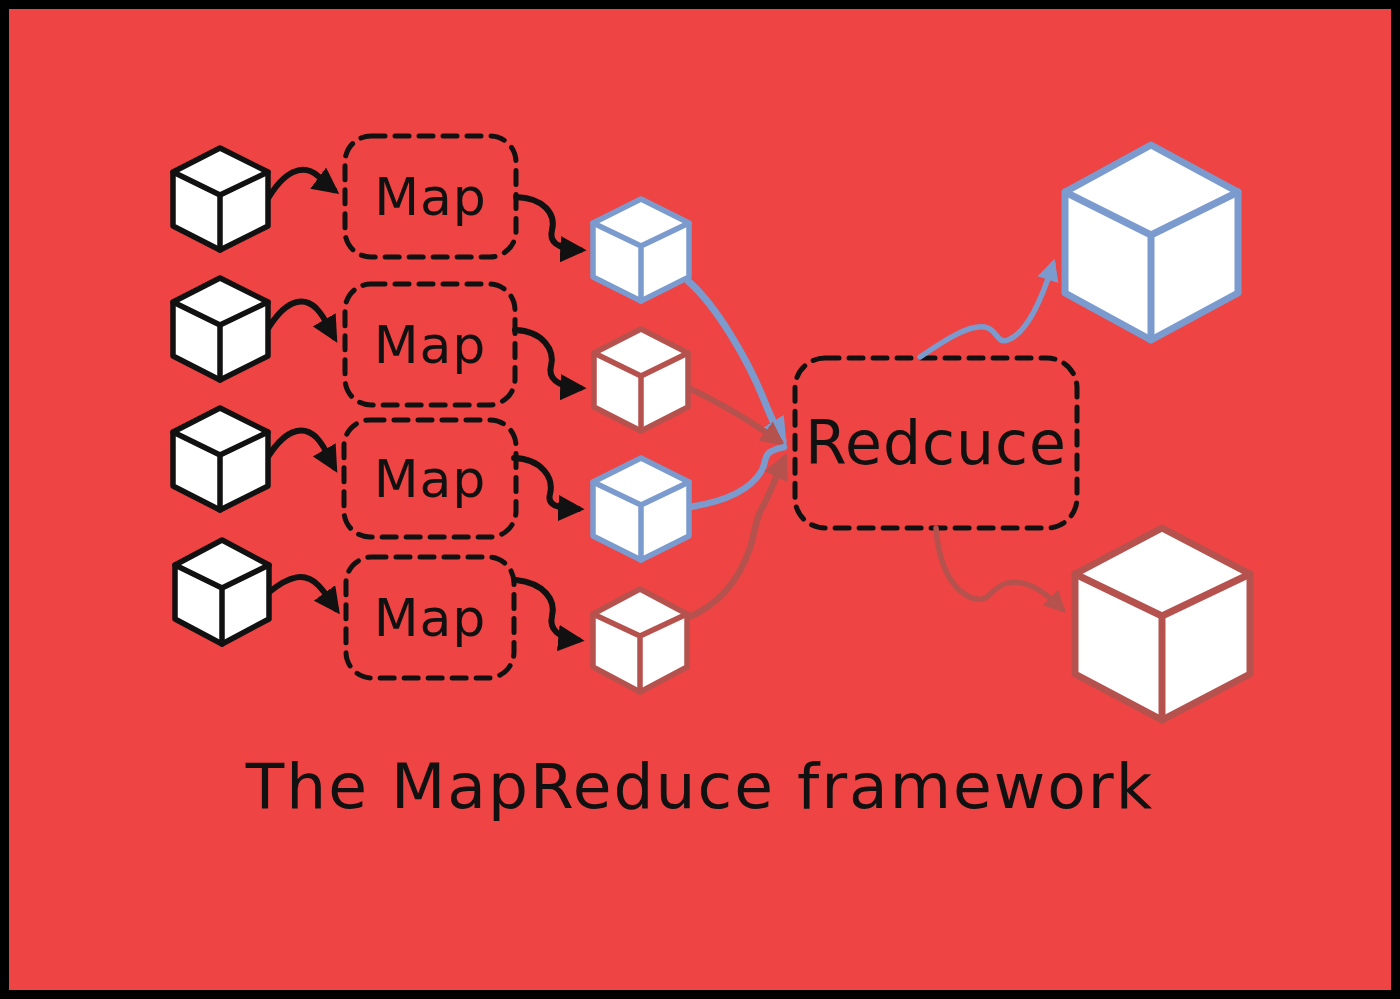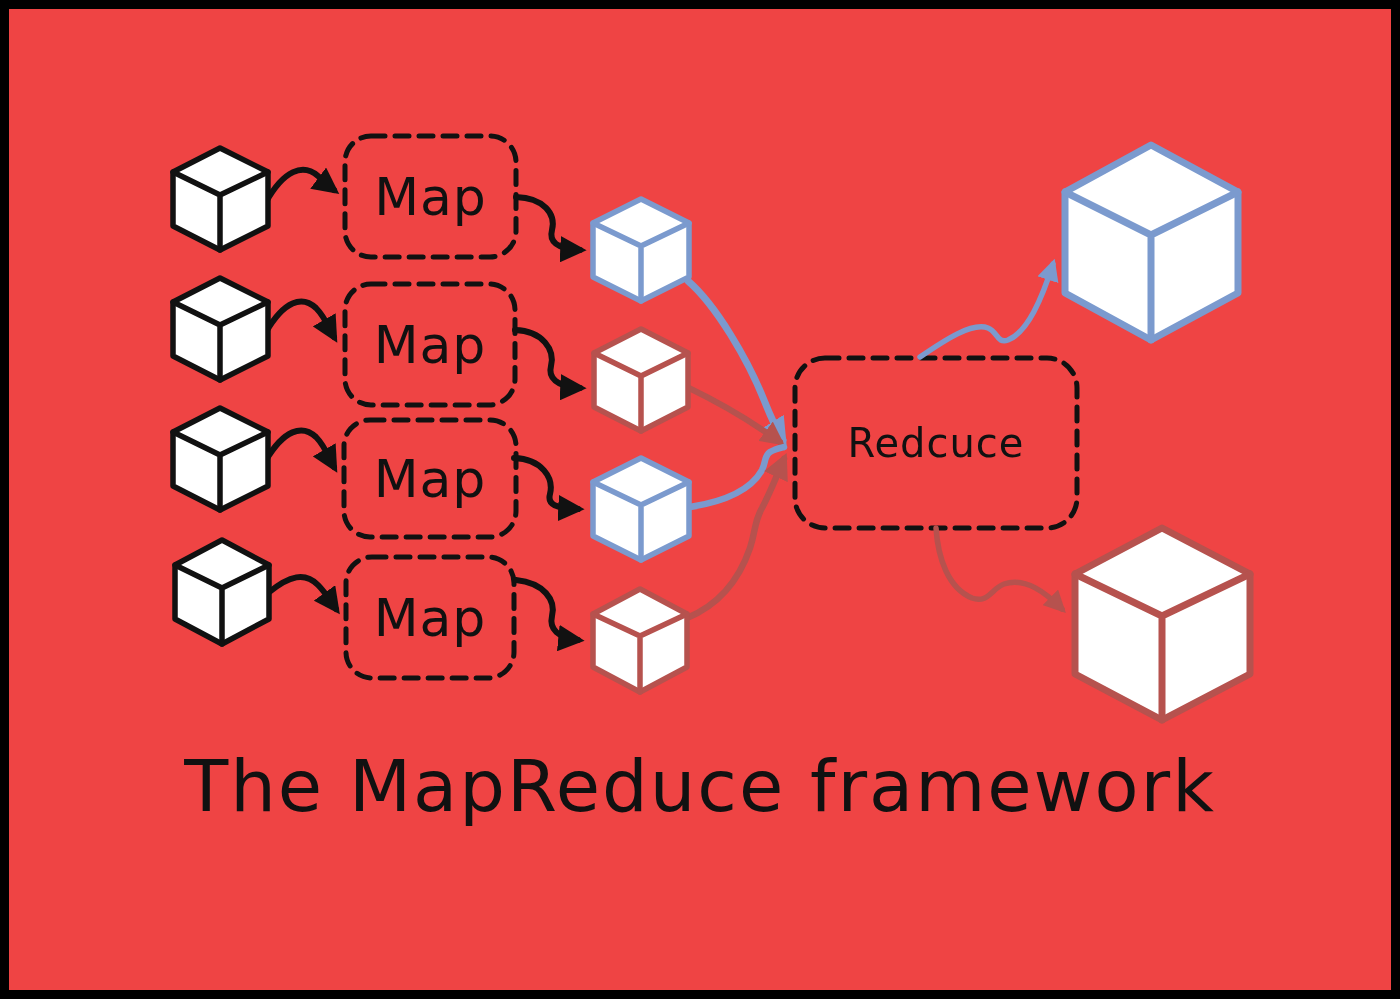--- a/index.html
+++ b/index.html
@@ -11,25 +11,25 @@
     font-family:"DejaVu Sans","Liberation Sans",sans-serif;
   }
   .art{position:absolute;left:0;top:0;width:1400px;height:999px;}
   .label{
     position:absolute;
     display:flex;align-items:center;justify-content:center;
     color:#111;
     user-select:none;
   }
   .map-label{font-size:52px;letter-spacing:1px;}
-  .reduce-label{font-size:40px;letter-spacing:1px;}
+  .reduce-label{font-size:60px;letter-spacing:1px;}
   .title-label{
     position:absolute;left:0;top:726px;width:1400px;height:120px;
     display:flex;align-items:center;justify-content:center;
-    font-size:72px;letter-spacing:2px;color:#111;
+    font-size:63px;letter-spacing:2px;color:#111;
   }
   
   .stroke-ink{stroke:var(--ink,#111);}
   .stroke-blue{stroke:var(--blue,#7b9ace);}
   .stroke-red{stroke:var(--red,#b6524e);}
   .fill-ink{fill:var(--ink,#111);}
   .fill-blue{fill:var(--blue,#7b9ace);}
   .fill-red{fill:var(--red,#b6524e);}
   .hatch-blue-bg{fill:var(--blue-bg,#eef3fb);}
   .hatch-blue-line{stroke:var(--blue-hatch,#bdd2ee);}

